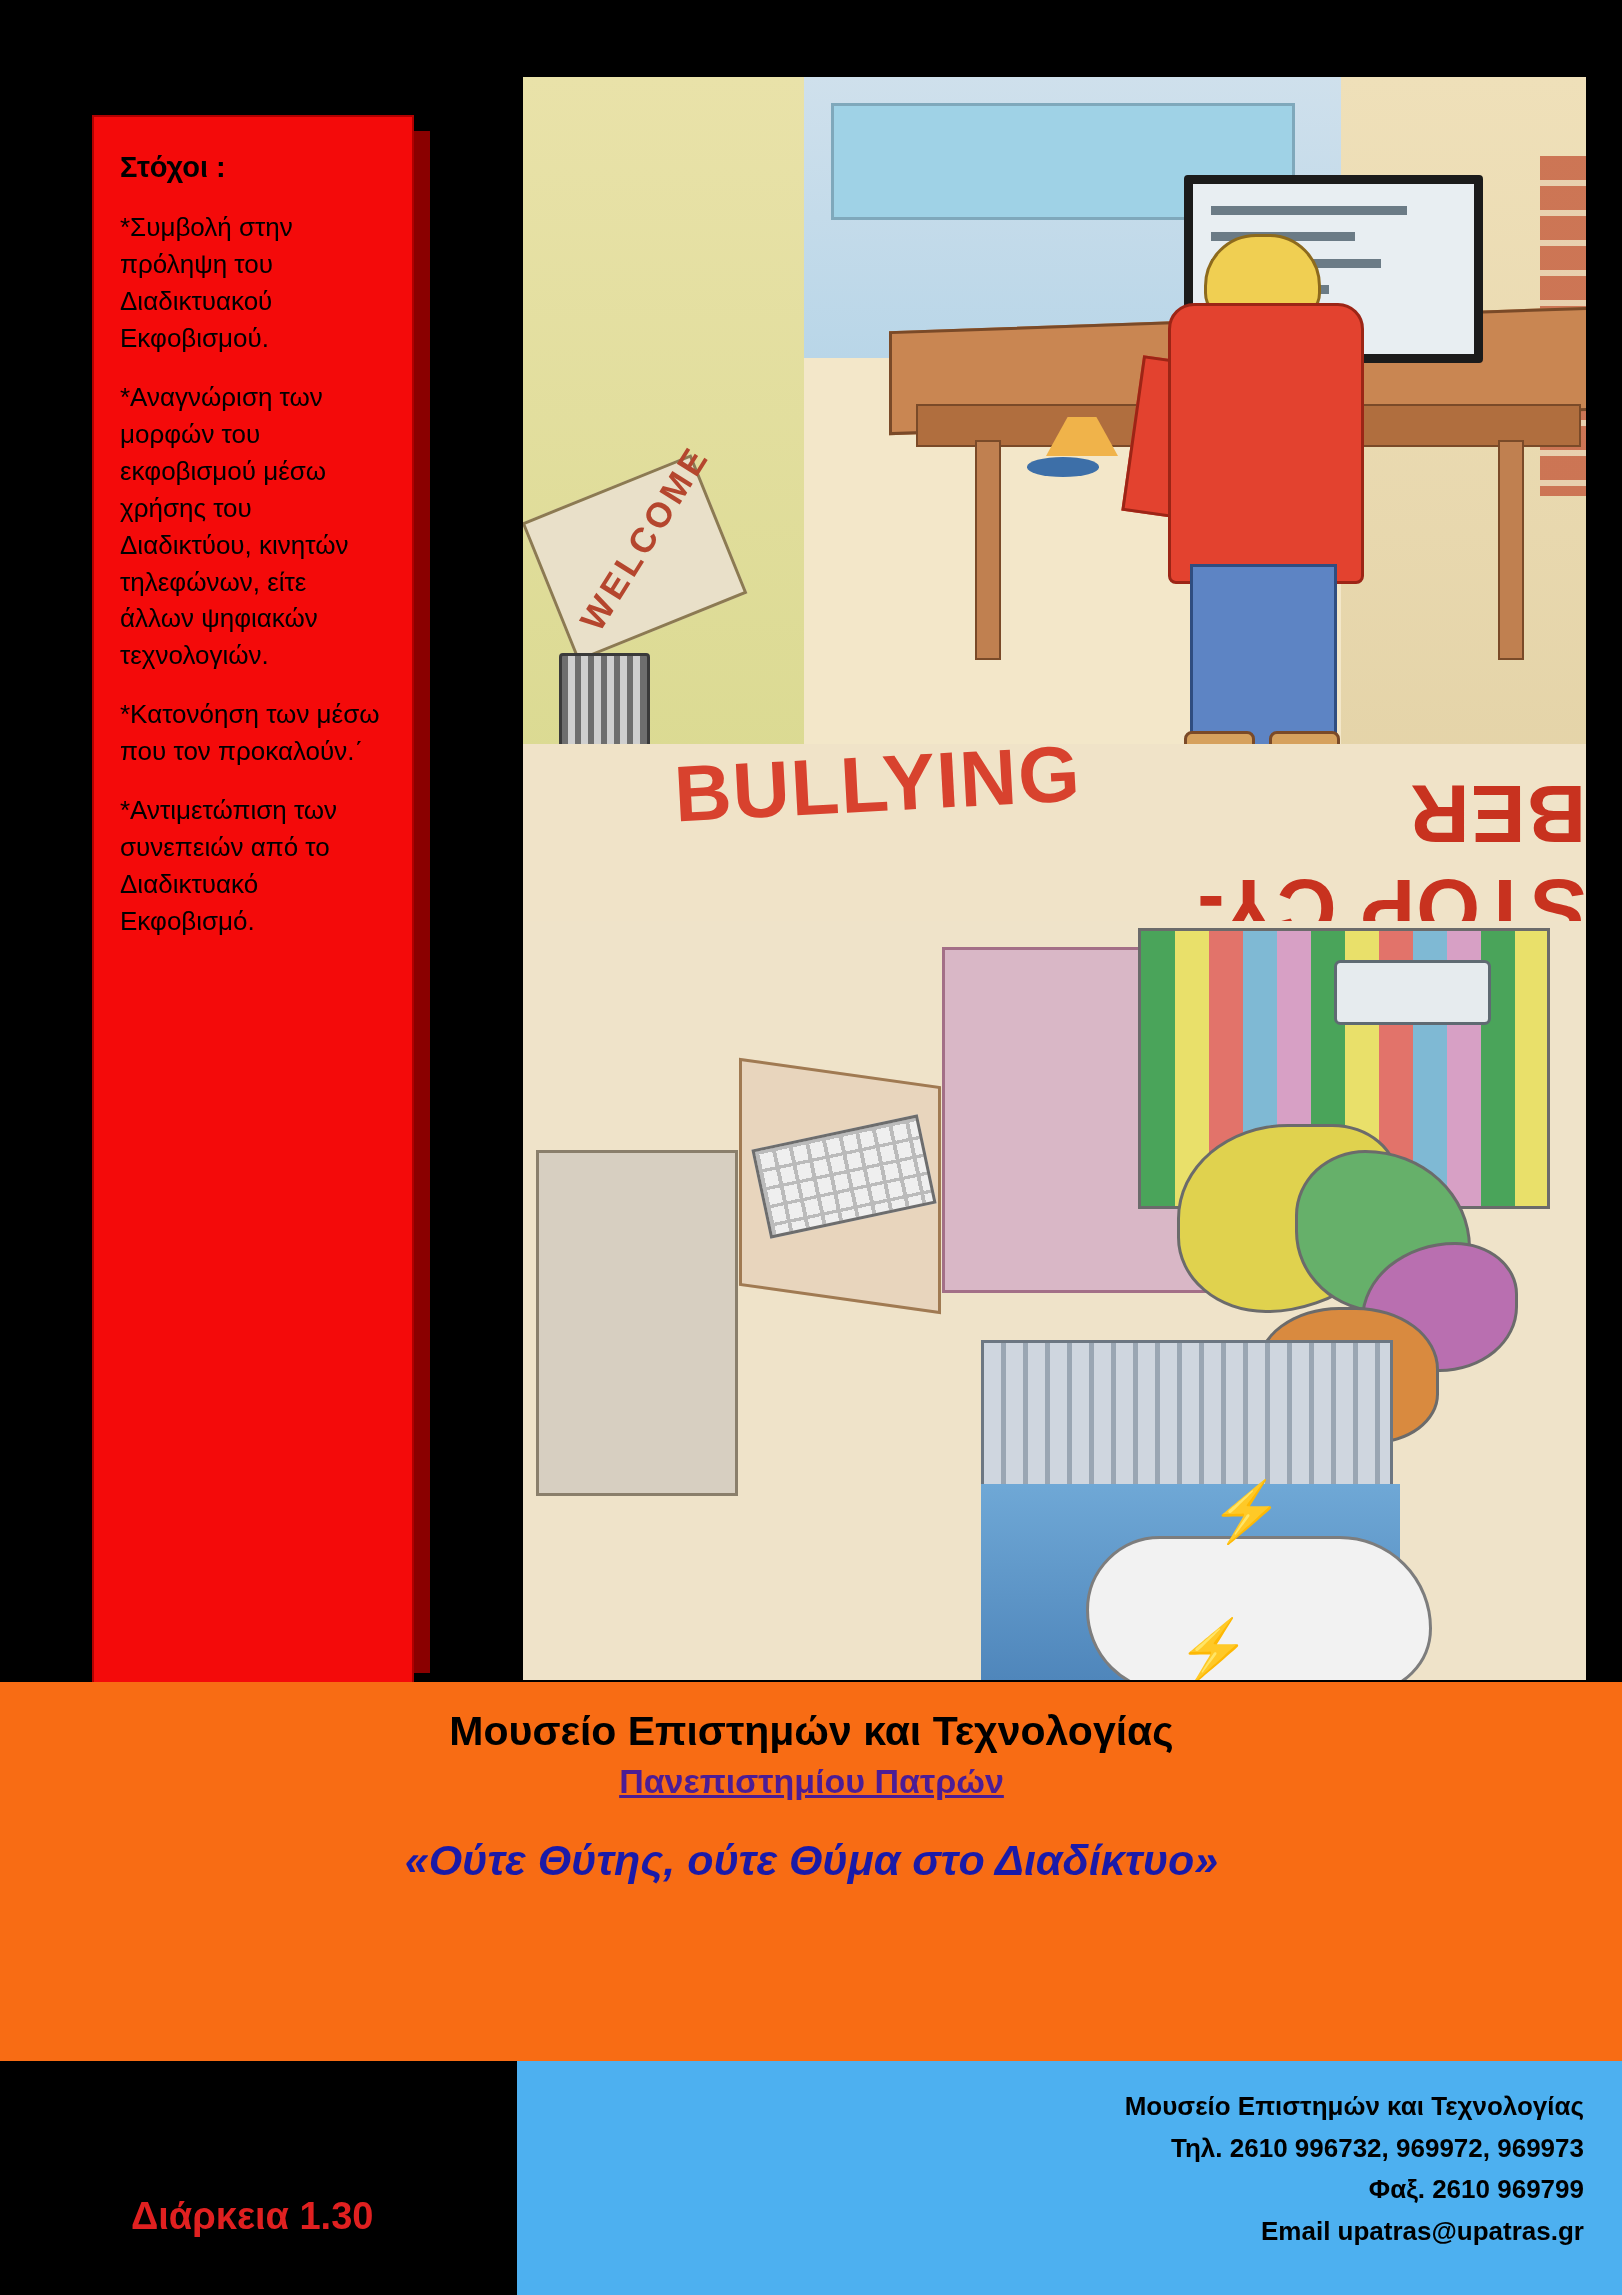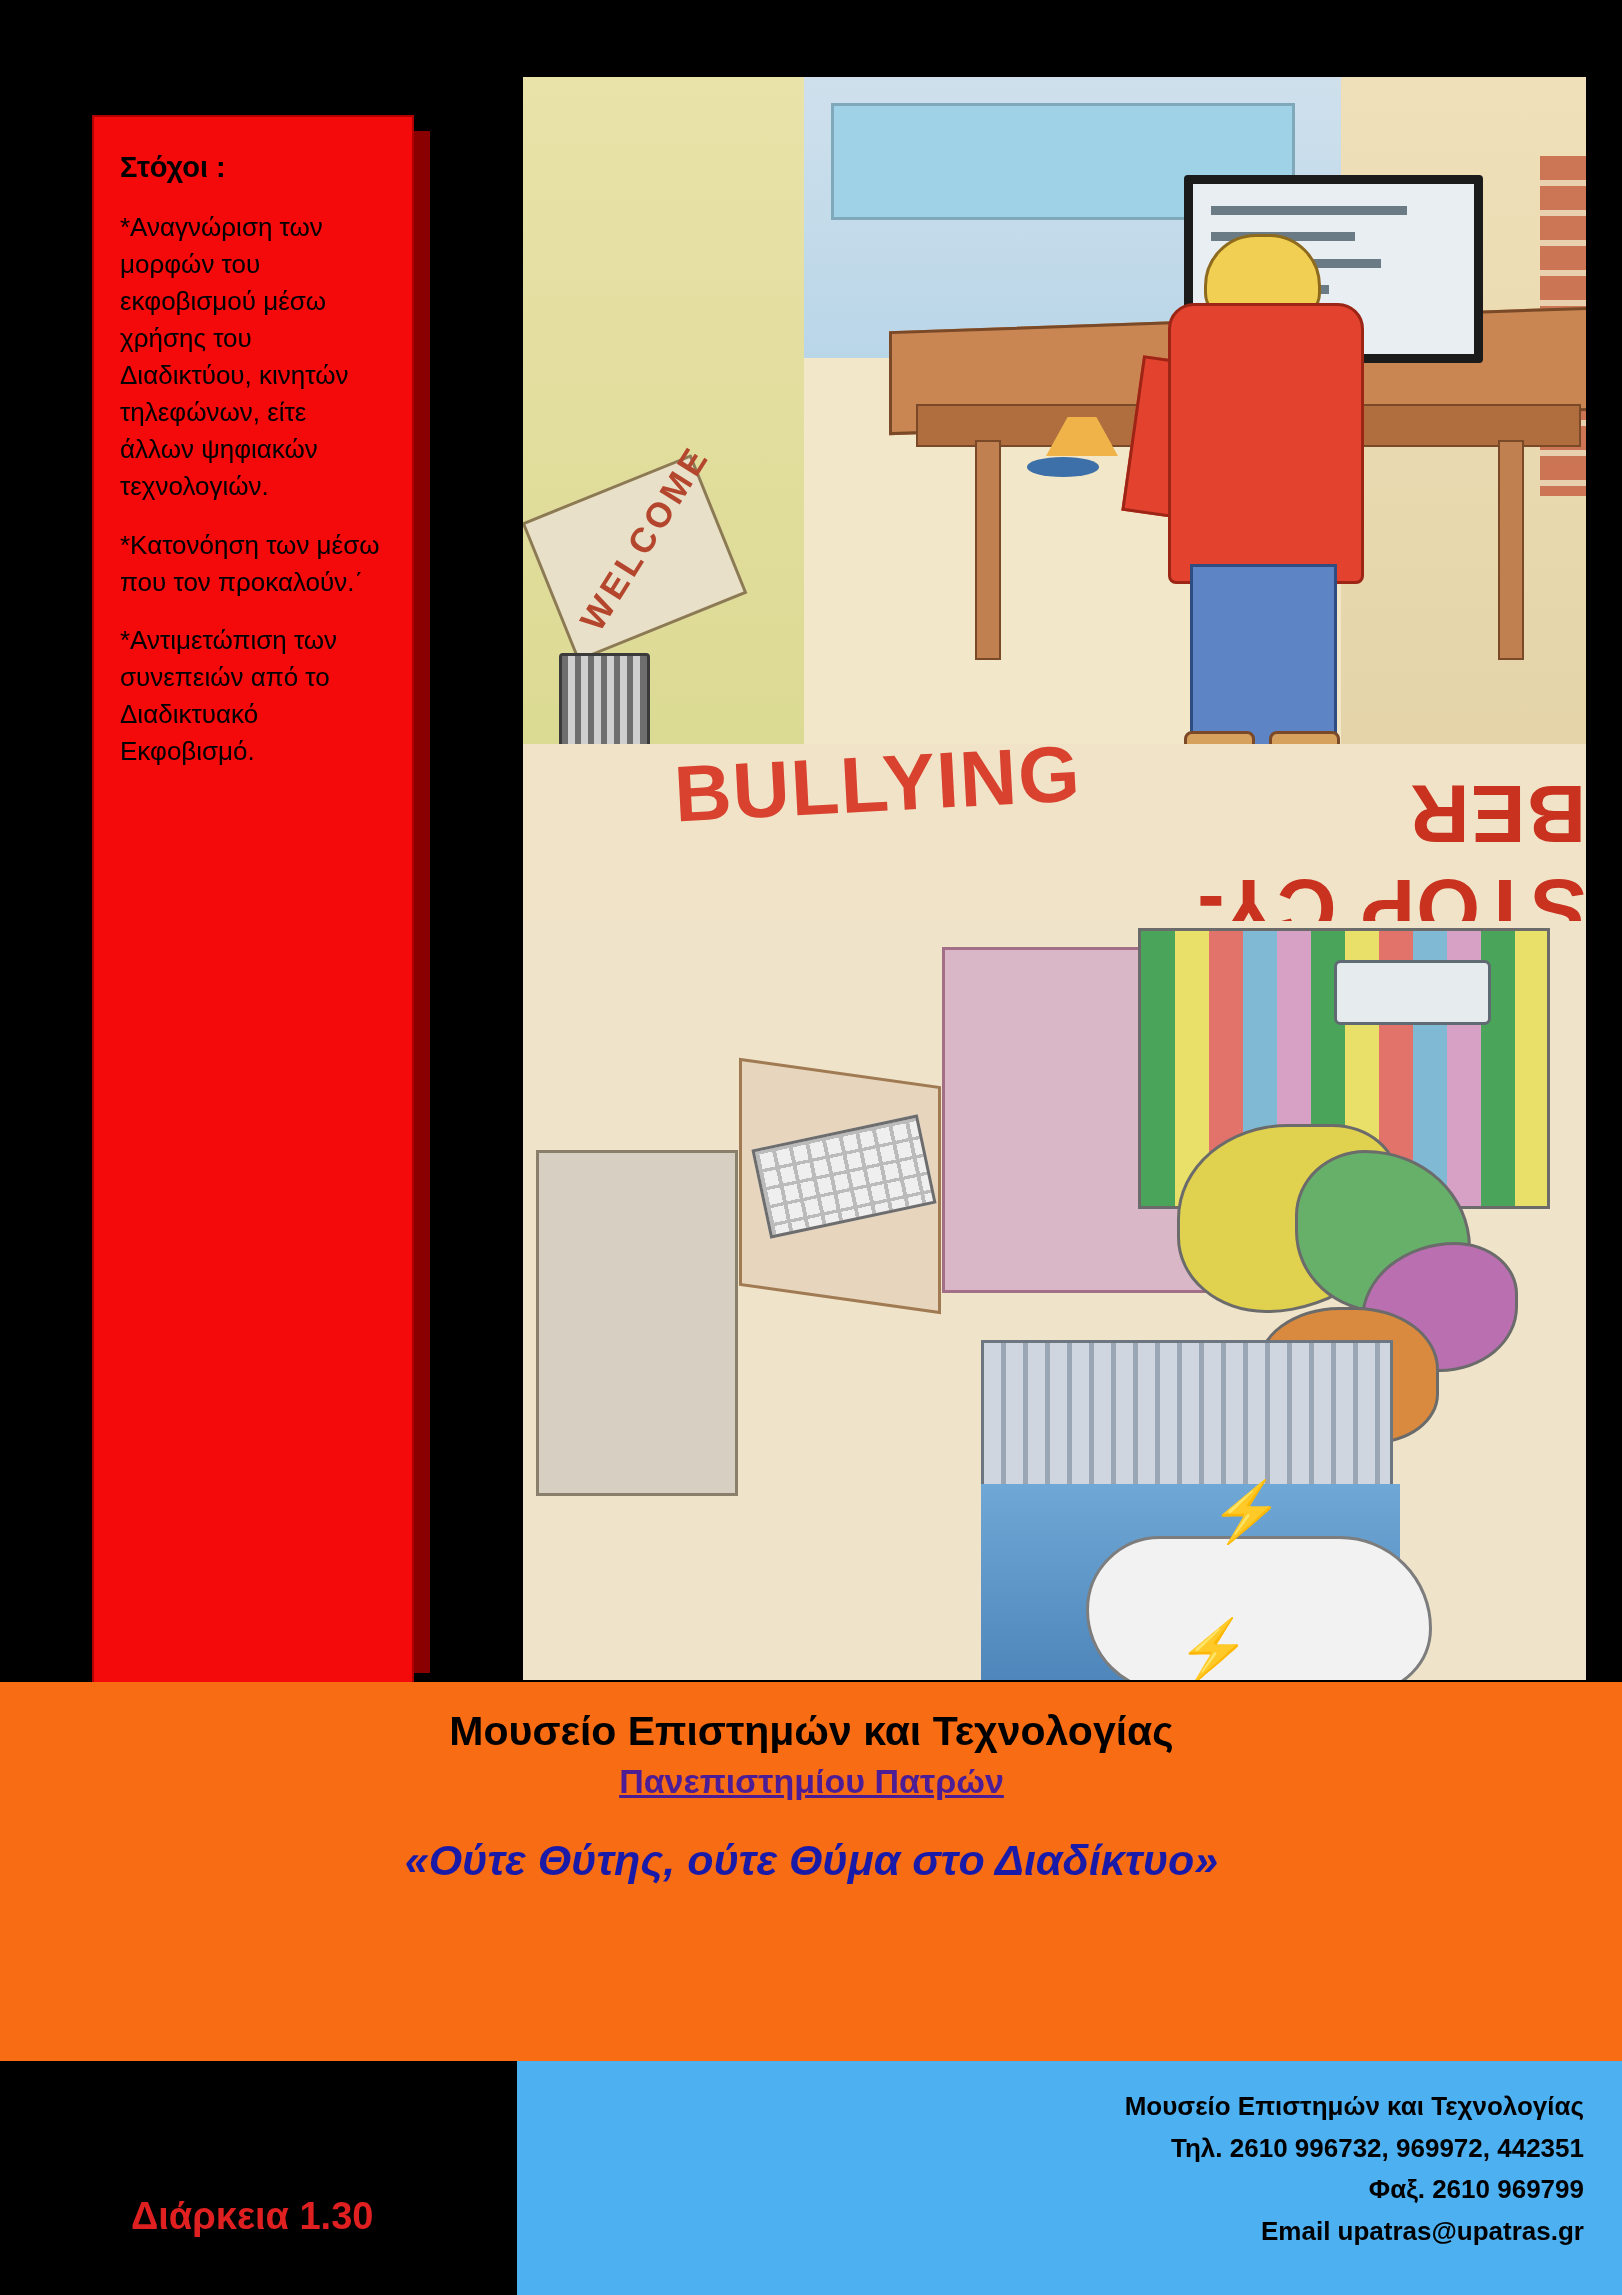--- a/index.html
+++ b/index.html
@@ -341,20 +341,21 @@
 </style>
 </head>
 <body>
 
 <div class="page">
 
   <div class="goals-wrap">
     <div class="goals-shadow"></div>
     <div class="goals-box">
       <p class="goals-title">Στόχοι :</p>
+      <p class="goal-para">*Συμβολή στην πρόληψη του Διαδικτυακού Εκφοβισμού.</p>
       <p class="goal-para">*Αναγνώριση των μορφών του εκφοβισμού μέσω  χρήσης του  Διαδικτύου, κινητών τηλεφώνων, είτε άλλων ψηφιακών τεχνολογιών.</p>
       <p class="goal-para">*Κατονόηση των μέσω που τον προκαλούν.΄</p>
       <p class="goal-para">*Αντιμετώπιση των συνεπειών από το Διαδικτυακό Εκφοβισμό.</p>
     </div>
   </div>
 
   <div class="art-frame">
     <div class="art-inner">
       <div class="wall-left"></div>
       <div class="wall-mid"></div>
@@ -415,19 +416,19 @@
   <div class="banner">
     <p class="banner-title">Μουσείο Επιστημών και Τεχνολογίας</p>
     <p class="banner-title2">Πανεπιστημίου Πατρών</p>
     <p class="banner-slogan">«Ούτε Θύτης, ούτε Θύμα στο Διαδίκτυο»</p>
   </div>
 
   <div class="bottom"></div>
   <div class="duration">Διάρκεια  1.30</div>
   <div class="contact-box">
     <p class="contact-line">Μουσείο Επιστημών και Τεχνολογίας</p>
-    <p class="contact-line">Τηλ. 2610 996732, 969972, 442351</p>
+    <p class="contact-line">Τηλ. 2610 996732, 969972, 969973</p>
     <p class="contact-line">Φαξ. 2610 969799</p>
     <p class="contact-line">Email upatras@upatras.gr</p>
   </div>
 
 </div>
 
 
 </body></html>

